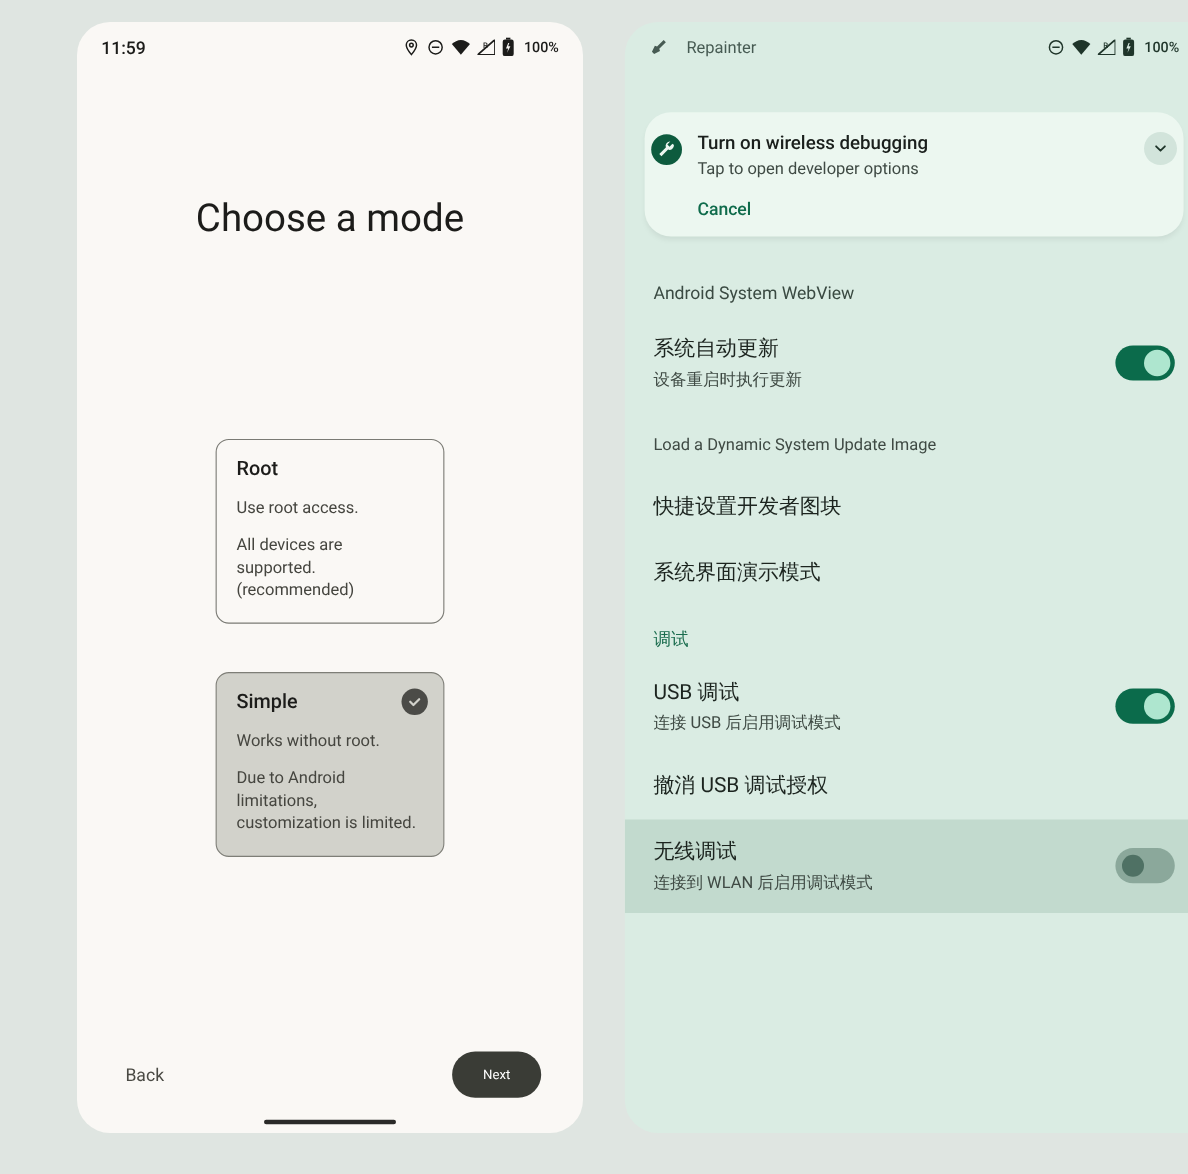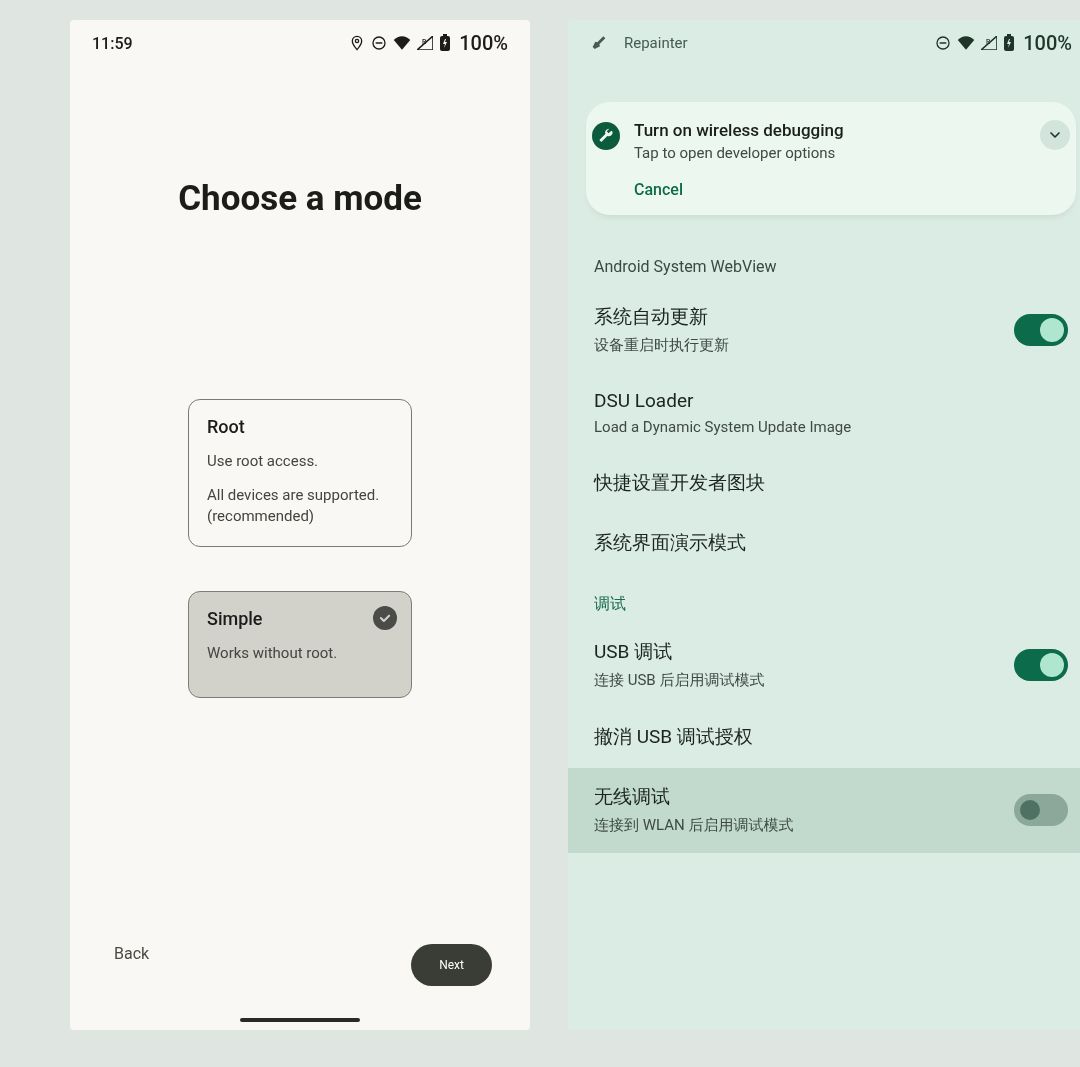--- a/index.html
+++ b/index.html
@@ -1,39 +1,39 @@
 <!DOCTYPE html>
 <html><head>
 <meta charset="utf-8">
 <style>
 *{box-sizing:border-box;margin:0;padding:0;font-family:"Google Sans",Roboto,Arial,sans-serif;-webkit-font-smoothing:antialiased}
 body{background:#dfe5e1;width:1080px;height:1067px;position:relative;overflow:hidden}
-.phone{position:absolute;width:460px;height:1010px;top:20px;border-radius:4px;overflow:hidden}
+.phone{position:absolute;width:460px;height:1010px;top:20px;border-radius:30px;overflow:hidden}
 .phone-left{left:70px;background:#faf8f5}
 .phone-right{left:568px;background:#daece3;border-top-right-radius:0;border-bottom-right-radius:0;width:526px}
 
 
 .statusbar{height:46px;display:flex;align-items:center;padding:0 22px;font-size:16px;font-weight:500;color:#1c1c1a}
 .sb-left{flex:0 0 auto;display:flex;align-items:center;gap:8px}
 .sb-right{margin-left:auto;display:flex;align-items:center;gap:6px}
 .sb-right .ico{display:inline-flex;align-items:center}
-.sb-batt{font-size:20px;font-weight:500;margin-left:2px}
-
-
-.pl-title{font-size:35px;font-weight:700;color:#1c1c1a;text-align:center;margin-top:112px;letter-spacing:0}
+.sb-batt{font-size:13px;font-weight:500;margin-left:2px}
+
+
+.pl-title{font-size:35px;font-weight:400;color:#1c1c1a;text-align:center;margin-top:112px;letter-spacing:0}
 .cards{margin-top:180px;display:flex;flex-direction:column;align-items:center;gap:44px}
-.card{width:224px;border:1px solid #7a7a74;border-radius:12px;padding:16px 18px 20px;position:relative}
+.card{width:208px;border:1px solid #7a7a74;border-radius:12px;padding:16px 18px 20px;position:relative}
 .card-selected{background:#d2d2cb;border-color:#7e7e77}
 .card-title{font-size:18px;font-weight:500;color:#1c1c1a;margin-bottom:14px}
 .card-line{font-size:15px;color:#45453f;line-height:1.35}
 .card-gap{height:14px}
 .check-badge{position:absolute;top:14px;right:14px;width:24px;height:24px;border-radius:50%;background:#4b4b47;display:flex;align-items:center;justify-content:center}
 .check-badge svg{display:block}
 
-.pl-footer{position:absolute;bottom:44px;left:0;right:0;display:flex;align-items:flex-start;padding:0 38px 0 44px}
+.pl-footer{position:absolute;bottom:32px;left:0;right:0;display:flex;align-items:center;padding:0 38px 0 44px}
 .back-btn{font-size:16px;color:#4a4a44;background:none;border:none;cursor:pointer}
 .next-btn{margin-left:auto;background:#3a3c36;color:#fff;border:none;border-radius:26px;padding:14px 28px;font-size:12px;cursor:pointer}
 .navpill{position:absolute;bottom:8px;left:50%;transform:translateX(-50%);width:120px;height:4px;background:#2a2a28;border-radius:3px}
 
 
 .pr-statusbar{color:#1f352a}
 .pr-appname{font-size:15px;color:#475b53;font-weight:400}
 .pr-brush{display:inline-flex;margin-right:10px}
 
 .banner{margin:36px 18px 0;background:#ecf7f0;border-radius:24px;padding:18px 6px 16px;position:relative;box-shadow:0 4px 6px -2px rgba(0,0,0,.08)}
@@ -116,20 +116,21 @@
     </div>
     <div class="card card-selected">
       <div class="check-badge">
           <svg width="14" height="14" viewBox="0 0 24 24" fill="none" stroke="#d2d2cb" stroke-width="3.5" stroke-linecap="round" stroke-linejoin="round">
             <polyline points="5 12 10 17 19 8"></polyline>
           </svg>
         </div>
       <div class="card-title">Simple</div>
       <div class="card-line">Works without root.</div>
       <div class="card-gap"></div>
+      <div class="card-line">Due to Android limitations, customization is limited.</div>
     </div>
   </div>
 
   <div class="pl-footer">
     <button class="back-btn">Back</button>
     <button class="next-btn">Next</button>
   </div>
   <div class="navpill"></div>
 </div>
 
@@ -198,21 +199,20 @@
     <div class="row">
       <div class="row-text">
         <div class="row-title">系统自动更新</div>
         <div class="row-sub">设备重启时执行更新</div>
       </div>
       <div class="switch switch-on"></div>
     </div>
 
     <div class="row">
       <div class="row-text">
-        <div class="row-title">DSU Loader</div>
         <div class="row-sub">Load a Dynamic System Update Image</div>
       </div>
     </div>
 
     <div class="row row-only-title">
       <div class="row-text">
         <div class="row-title">快捷设置开发者图块</div>
       </div>
     </div>
 

